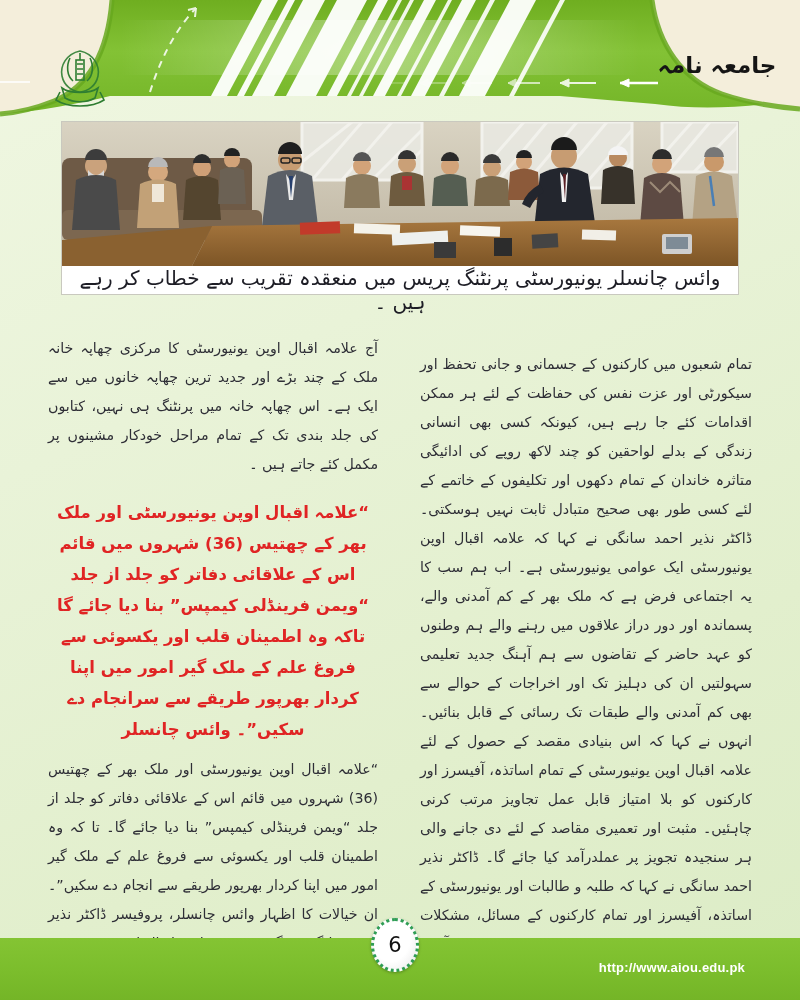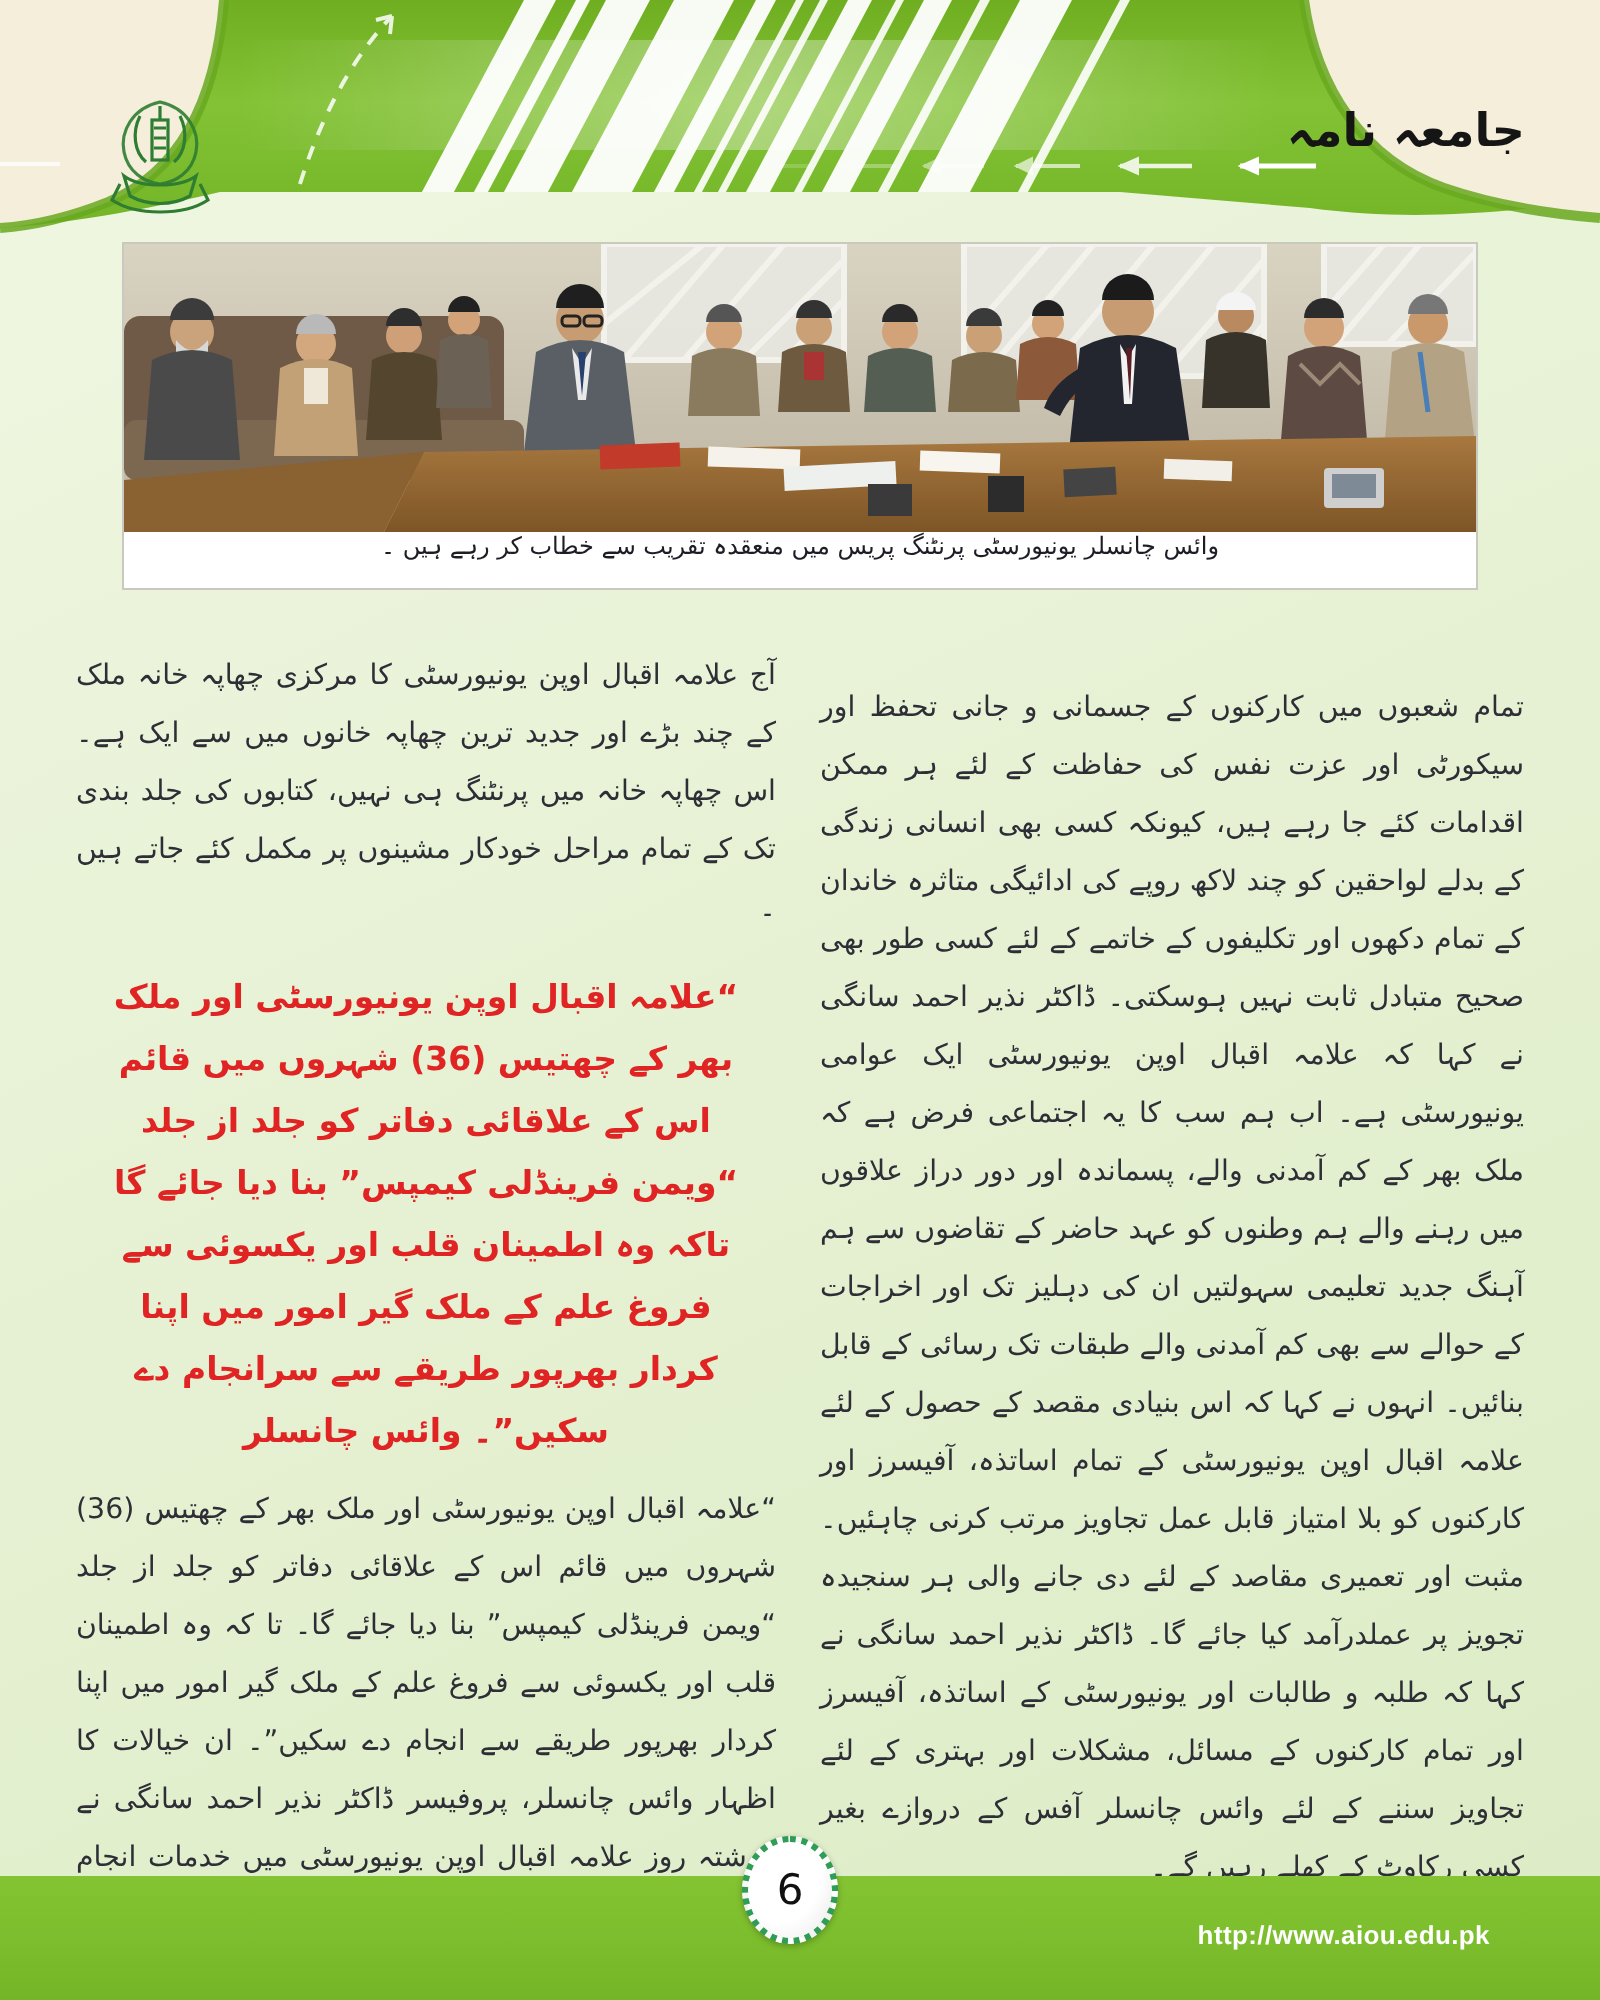--- a/index.html
+++ b/index.html
@@ -5,42 +5,42 @@
   html,body{margin:0;padding:0;}
   .page{
     position:relative;width:800px;height:1000px;overflow:hidden;
     background:linear-gradient(155deg,#f0f7e2 0%,#e9f3d8 35%,#e2efcd 70%,#dcecc6 100%);
     font-family:"DejaVu Sans",sans-serif;
   }
   
   .header{position:absolute;left:0;top:0;width:800px;height:125px;}
   .header svg{display:block;}
   .masthead{
-    position:absolute;right:32px;top:52px;width:130px;text-align:center;
+    position:absolute;right:18px;top:52px;width:130px;text-align:center;
     direction:rtl;font-family:"DejaVu Sans",sans-serif;
     font-size:23px;font-weight:bold;color:#151515;letter-spacing:0;
   }
   .logo-wrap{position:absolute;left:48px;top:48px;width:64px;height:62px;}
   
   .photo-frame{
     position:absolute;left:62px;top:122px;width:676px;height:172px;
     background:#ffffff;box-shadow:0 0 0 1px #c9c9bf;
   }
   .photo-frame svg{display:block;}
   .photo-caption{
     position:absolute;left:0;right:0;bottom:4px;height:24px;
-    direction:rtl;text-align:center;font-size:12px;color:#1d1d25;
+    direction:rtl;text-align:center;font-size:20px;color:#1d1d25;
     font-family:"DejaVu Sans",sans-serif;
   }
   
   .col{
     position:absolute;direction:rtl;text-align:justify;color:#2e2e36;
     font-size:14.2px;line-height:29px;font-family:"DejaVu Sans",sans-serif;
   }
-  .col p{margin:8px;}
+  .col p{margin:18px;}
   .col-right{left:402px;top:332px;width:368px;height:612px;}
   .col-left{left:30px;top:316px;width:366px;height:612px;}
   .col-right .para2{margin-top:6px;text-indent:26px;}
   .col-left .para2{margin-top:4px;}
   .pull-quote{
     margin:14px 6px 10px 6px;padding:0 10px;
     color:#e02424;font-size:16.5px;line-height:31px;
     text-align:center;font-weight:bold;direction:rtl;
   }
   

